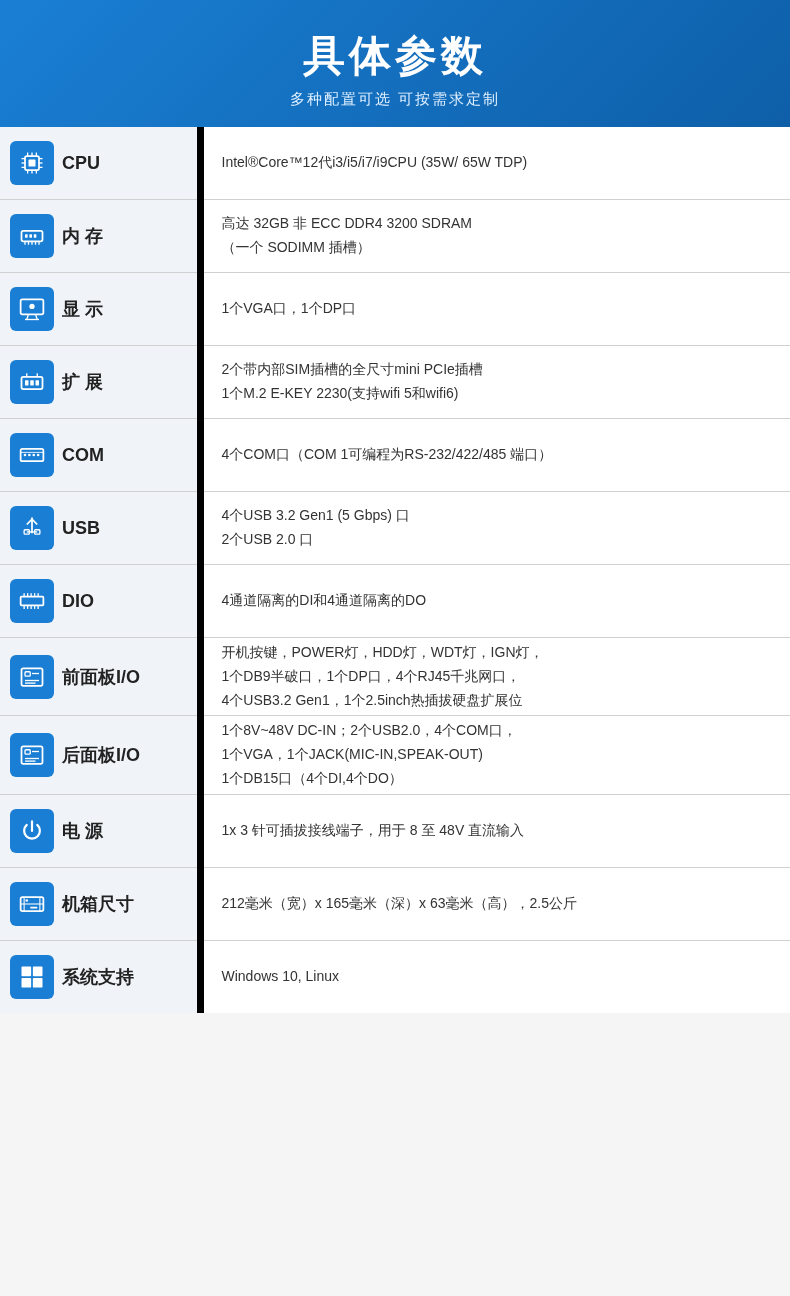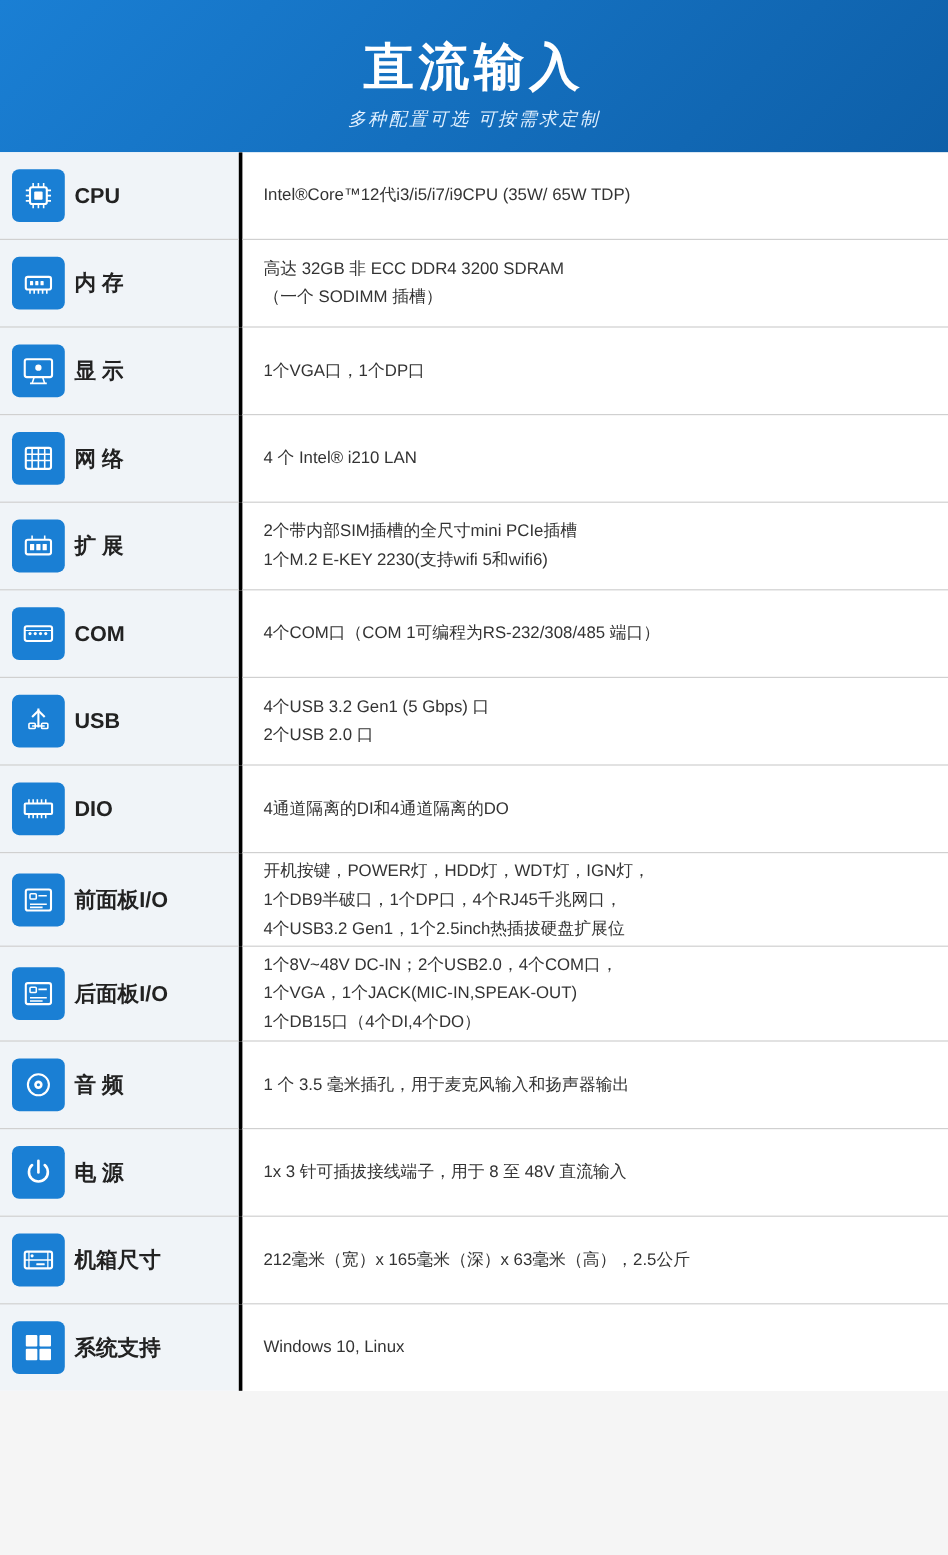--- a/index.html
+++ b/index.html
@@ -23,41 +23,40 @@
       color: #fff;
       font-size: 42px;
       font-weight: bold;
       letter-spacing: 4px;
     }
     .header-subtitle {
       color: #e0f0ff;
       font-size: 15px;
       margin-top: 6px;
       letter-spacing: 2px;
-      font-style: italic;
     }
     
     .spec-table {
       width: 100%;
       border-collapse: collapse;
       background: #fff;
     }
     .spec-table tr {
       border-bottom: 1px solid #d0d0d0;
     }
     .spec-table tr:last-child {
       border-bottom: none;
     }
     .label-cell {
       width: 200px;
       min-width: 200px;
       background: #f0f4f8;
       padding: 14px 10px;
       vertical-align: middle;
-      border-right: 3px solid #000000;
+      border-right: 7px solid #000000;
     }
     .label-inner {
       display: flex;
       align-items: center;
       gap: 8px;
     }
     .icon-box {
       width: 44px;
       height: 44px;
       background: #1a7fd4;
@@ -86,21 +85,21 @@
       vertical-align: middle;
     }
     .value-cell .line { display: block; }
   </style>
 </head>
 <body>
 
 <div class="page-wrapper">
 
   <div class="header">
-    <div class="header-title">直流输入</div>
+    <div class="header-title">具体参数</div>
     <div class="header-subtitle">多种配置可选 可按需求定制</div>
   </div>
 
   <table class="spec-table">
     <tbody id="spec-tbody">
         <tr>
           <td class="label-cell">
             <div class="label-inner">
               <div class="icon-box">
                 <svg viewBox="0 0 32 32">
@@ -168,40 +167,20 @@
           </td>
           <td class="value-cell">
             <span class="line">1个VGA口，1个DP口</span>
           </td>
         </tr>
         <tr>
           <td class="label-cell">
             <div class="label-inner">
               <div class="icon-box">
                 <svg viewBox="0 0 32 32">
-                  <rect x="4" y="6" width="24" height="20" rx="2" fill="none" stroke="#fff" stroke-width="2"></rect>
-                  <line x1="4" y1="12" x2="28" y2="12" stroke="#fff" stroke-width="1.5"></line>
-                  <line x1="4" y1="18" x2="28" y2="18" stroke="#fff" stroke-width="1.5"></line>
-                  <line x1="10" y1="6" x2="10" y2="26" stroke="#fff" stroke-width="1.5"></line>
-                  <line x1="16" y1="6" x2="16" y2="26" stroke="#fff" stroke-width="1.5"></line>
-                  <line x1="22" y1="6" x2="22" y2="26" stroke="#fff" stroke-width="1.5"></line>
-                </svg>
-              </div>
-              <span class="label-text">网 络</span>
-            </div>
-          </td>
-          <td class="value-cell">
-            <span class="line">4 个 Intel® i210 LAN</span>
-          </td>
-        </tr>
-        <tr>
-          <td class="label-cell">
-            <div class="label-inner">
-              <div class="icon-box">
-                <svg viewBox="0 0 32 32">
                   <rect x="4" y="10" width="24" height="14" rx="2" fill="none" stroke="#fff" stroke-width="2"></rect>
                   <rect x="8" y="14" width="4" height="6" rx="0.5" fill="#fff"></rect>
                   <rect x="14" y="14" width="4" height="6" rx="0.5" fill="#fff"></rect>
                   <rect x="20" y="14" width="4" height="6" rx="0.5" fill="#fff"></rect>
                   <line x1="10" y1="6" x2="10" y2="10" stroke="#fff" stroke-width="1.5"></line>
                   <line x1="22" y1="6" x2="22" y2="10" stroke="#fff" stroke-width="1.5"></line>
                 </svg>
               </div>
               <span class="label-text">扩 展</span>
             </div>
@@ -221,21 +200,21 @@
                   <circle cx="13" cy="16" r="1.5" fill="#fff"></circle>
                   <circle cx="18" cy="16" r="1.5" fill="#fff"></circle>
                   <circle cx="23" cy="16" r="1.5" fill="#fff"></circle>
                   <line x1="3" y1="13" x2="29" y2="13" stroke="#fff" stroke-width="1"></line>
                 </svg>
               </div>
               <span class="label-text">COM</span>
             </div>
           </td>
           <td class="value-cell">
-            <span class="line">4个COM口（COM 1可编程为RS-232/308/485 端口）</span>
+            <span class="line">4个COM口（COM 1可编程为RS-232/422/485 端口）</span>
           </td>
         </tr>
         <tr>
           <td class="label-cell">
             <div class="label-inner">
               <div class="icon-box">
                 <svg viewBox="0 0 32 32">
                   <path d="M16 4 L16 22" stroke="#fff" stroke-width="2" fill="none"></path>
                   <path d="M10 12 L16 6 L22 12" stroke="#fff" stroke-width="2" fill="none"></path>
                   <rect x="7" y="18" width="6" height="5" rx="1" fill="none" stroke="#fff" stroke-width="1.5"></rect>
@@ -317,37 +296,20 @@
             <span class="line">1个8V~48V DC-IN；2个USB2.0，4个COM口，</span>
             <span class="line">1个VGA，1个JACK(MIC-IN,SPEAK-OUT)</span>
             <span class="line">1个DB15口（4个DI,4个DO）</span>
           </td>
         </tr>
         <tr>
           <td class="label-cell">
             <div class="label-inner">
               <div class="icon-box">
                 <svg viewBox="0 0 32 32">
-                  <circle cx="16" cy="16" r="10" fill="none" stroke="#fff" stroke-width="2"></circle>
-                  <circle cx="16" cy="16" r="4" fill="#fff"></circle>
-                  <circle cx="16" cy="16" r="1.5" fill="#1a7fd4"></circle>
-                </svg>
-              </div>
-              <span class="label-text">音 频</span>
-            </div>
-          </td>
-          <td class="value-cell">
-            <span class="line">1 个 3.5 毫米插孔，用于麦克风输入和扬声器输出</span>
-          </td>
-        </tr>
-        <tr>
-          <td class="label-cell">
-            <div class="label-inner">
-              <div class="icon-box">
-                <svg viewBox="0 0 32 32">
                   <path d="M16 5 L16 16" stroke="#fff" stroke-width="2.5" stroke-linecap="round"></path>
                   <path d="M10 9 A9 9 0 1 0 22 9" fill="none" stroke="#fff" stroke-width="2.5" stroke-linecap="round"></path>
                 </svg>
               </div>
               <span class="label-text">电 源</span>
             </div>
           </td>
           <td class="value-cell">
             <span class="line">1x 3 针可插拔接线端子，用于 8 至 48V 直流输入</span>
           </td>

